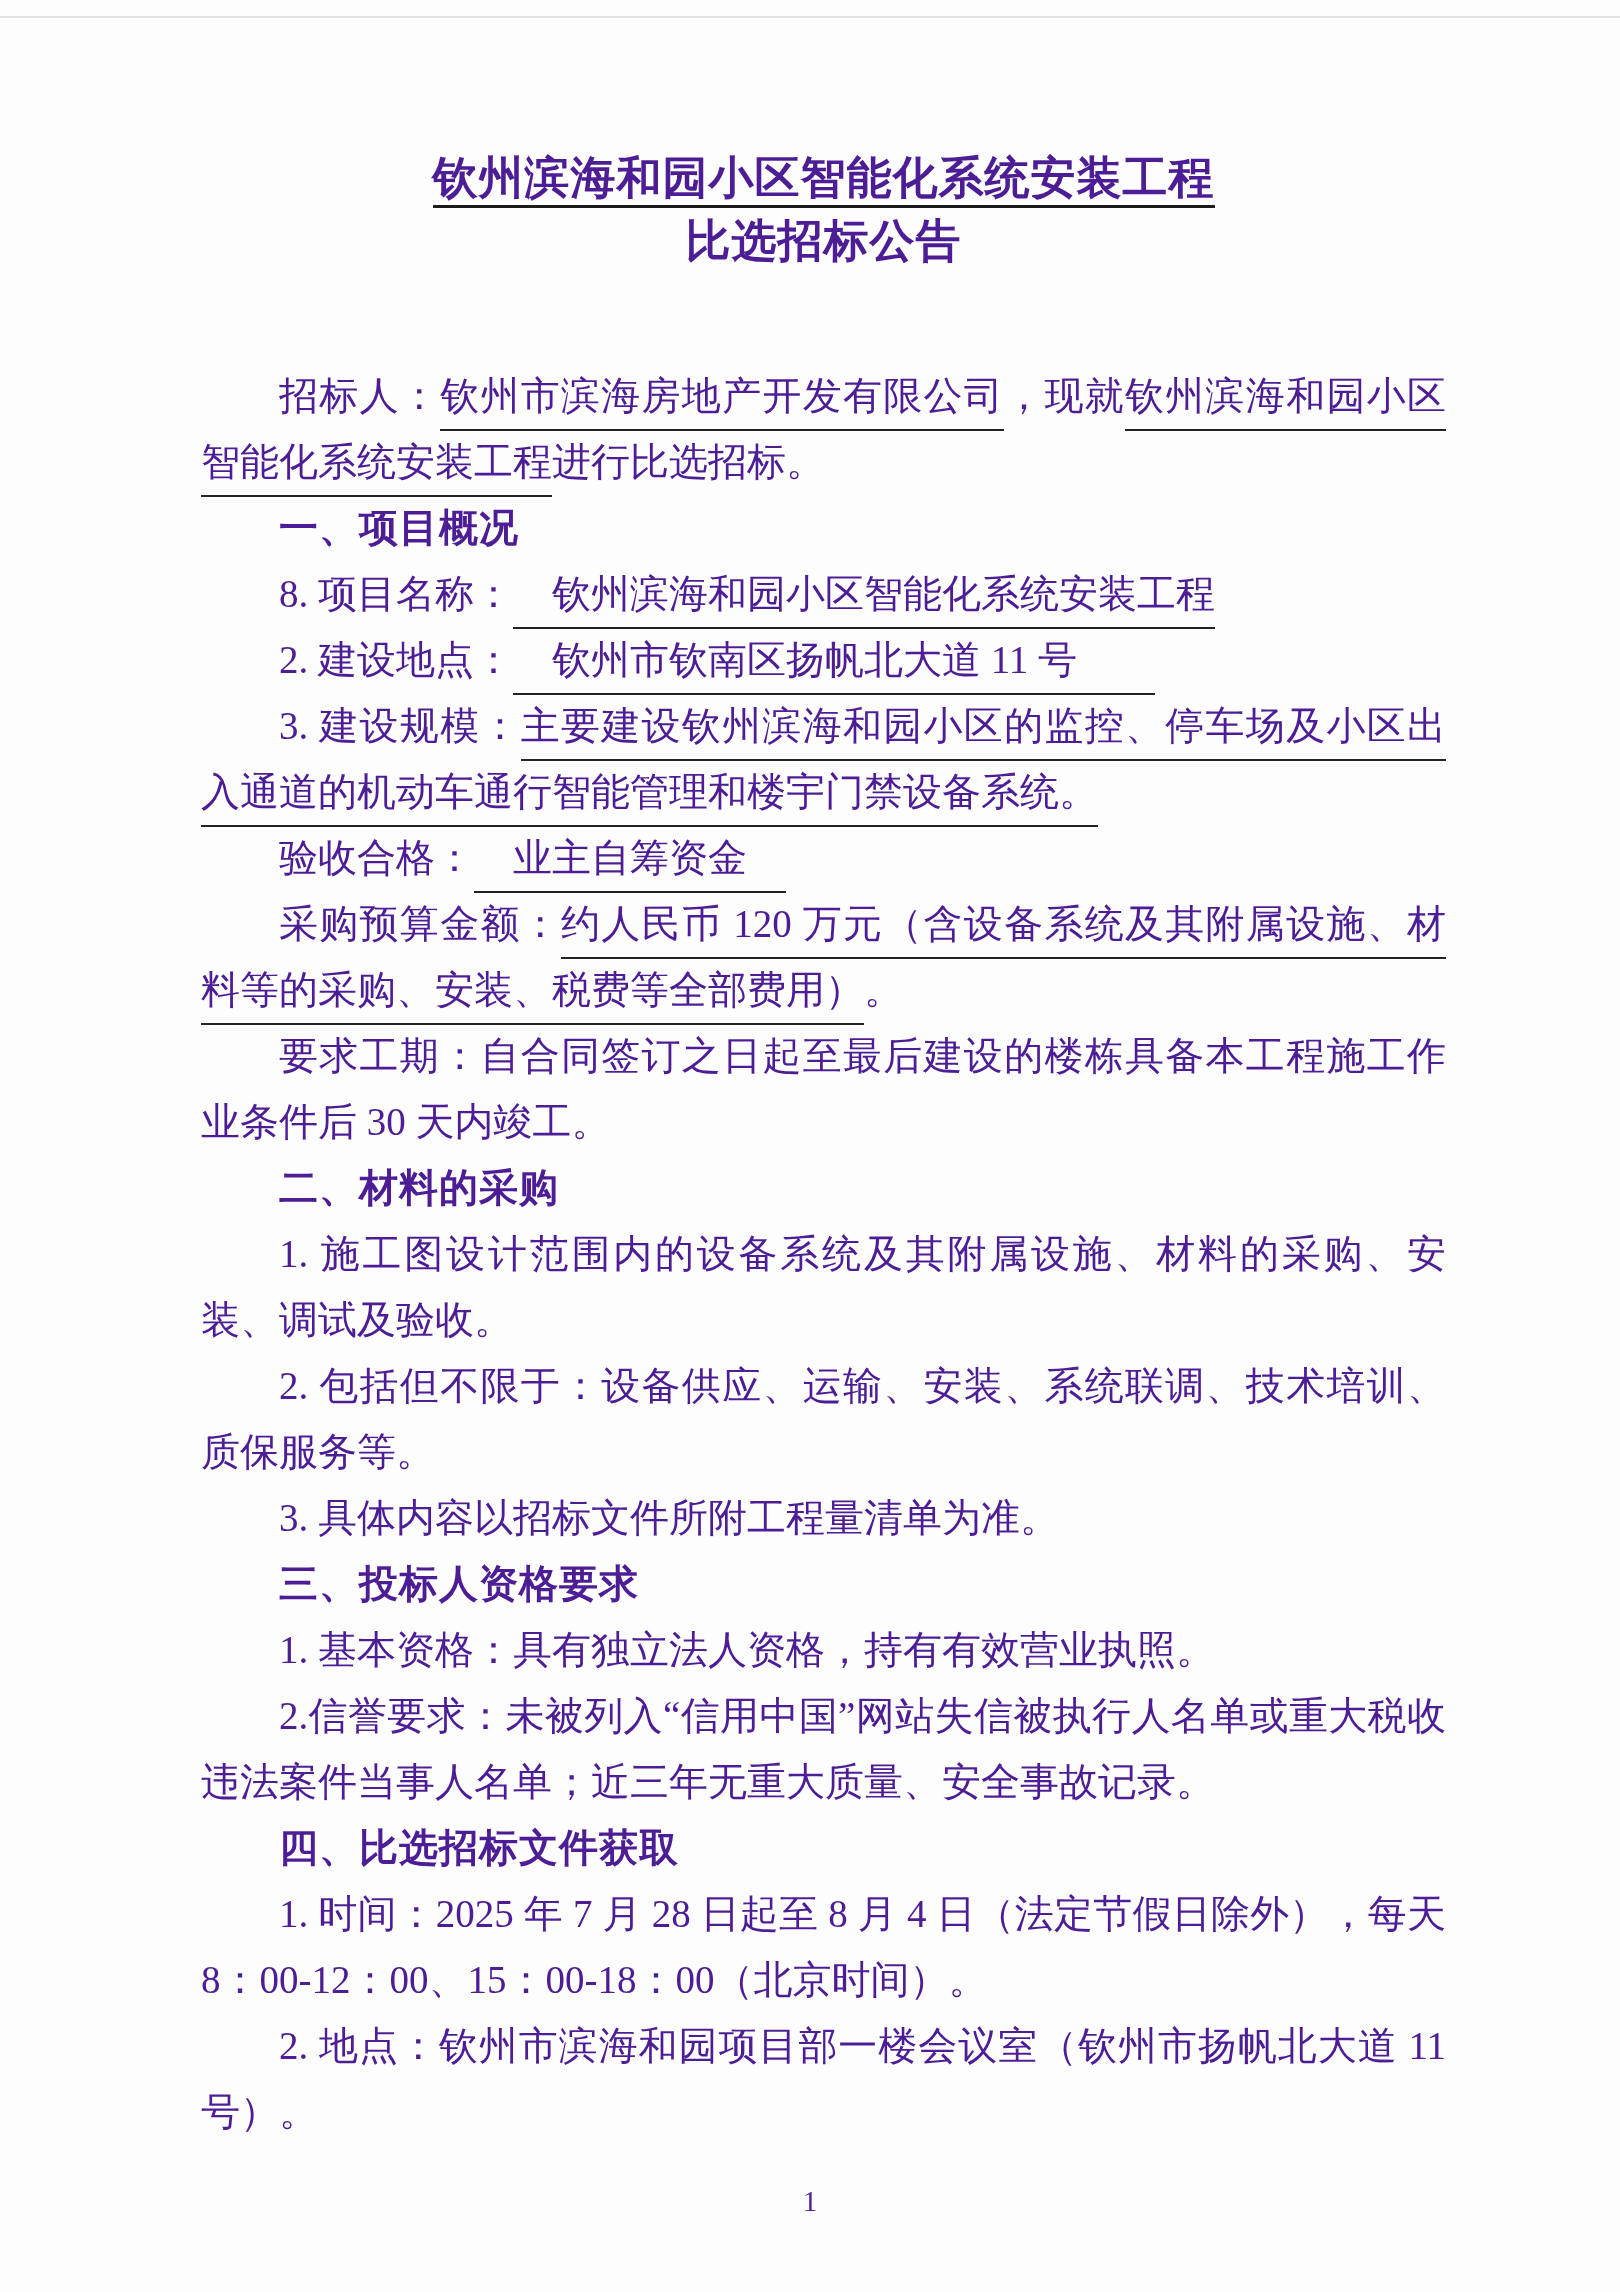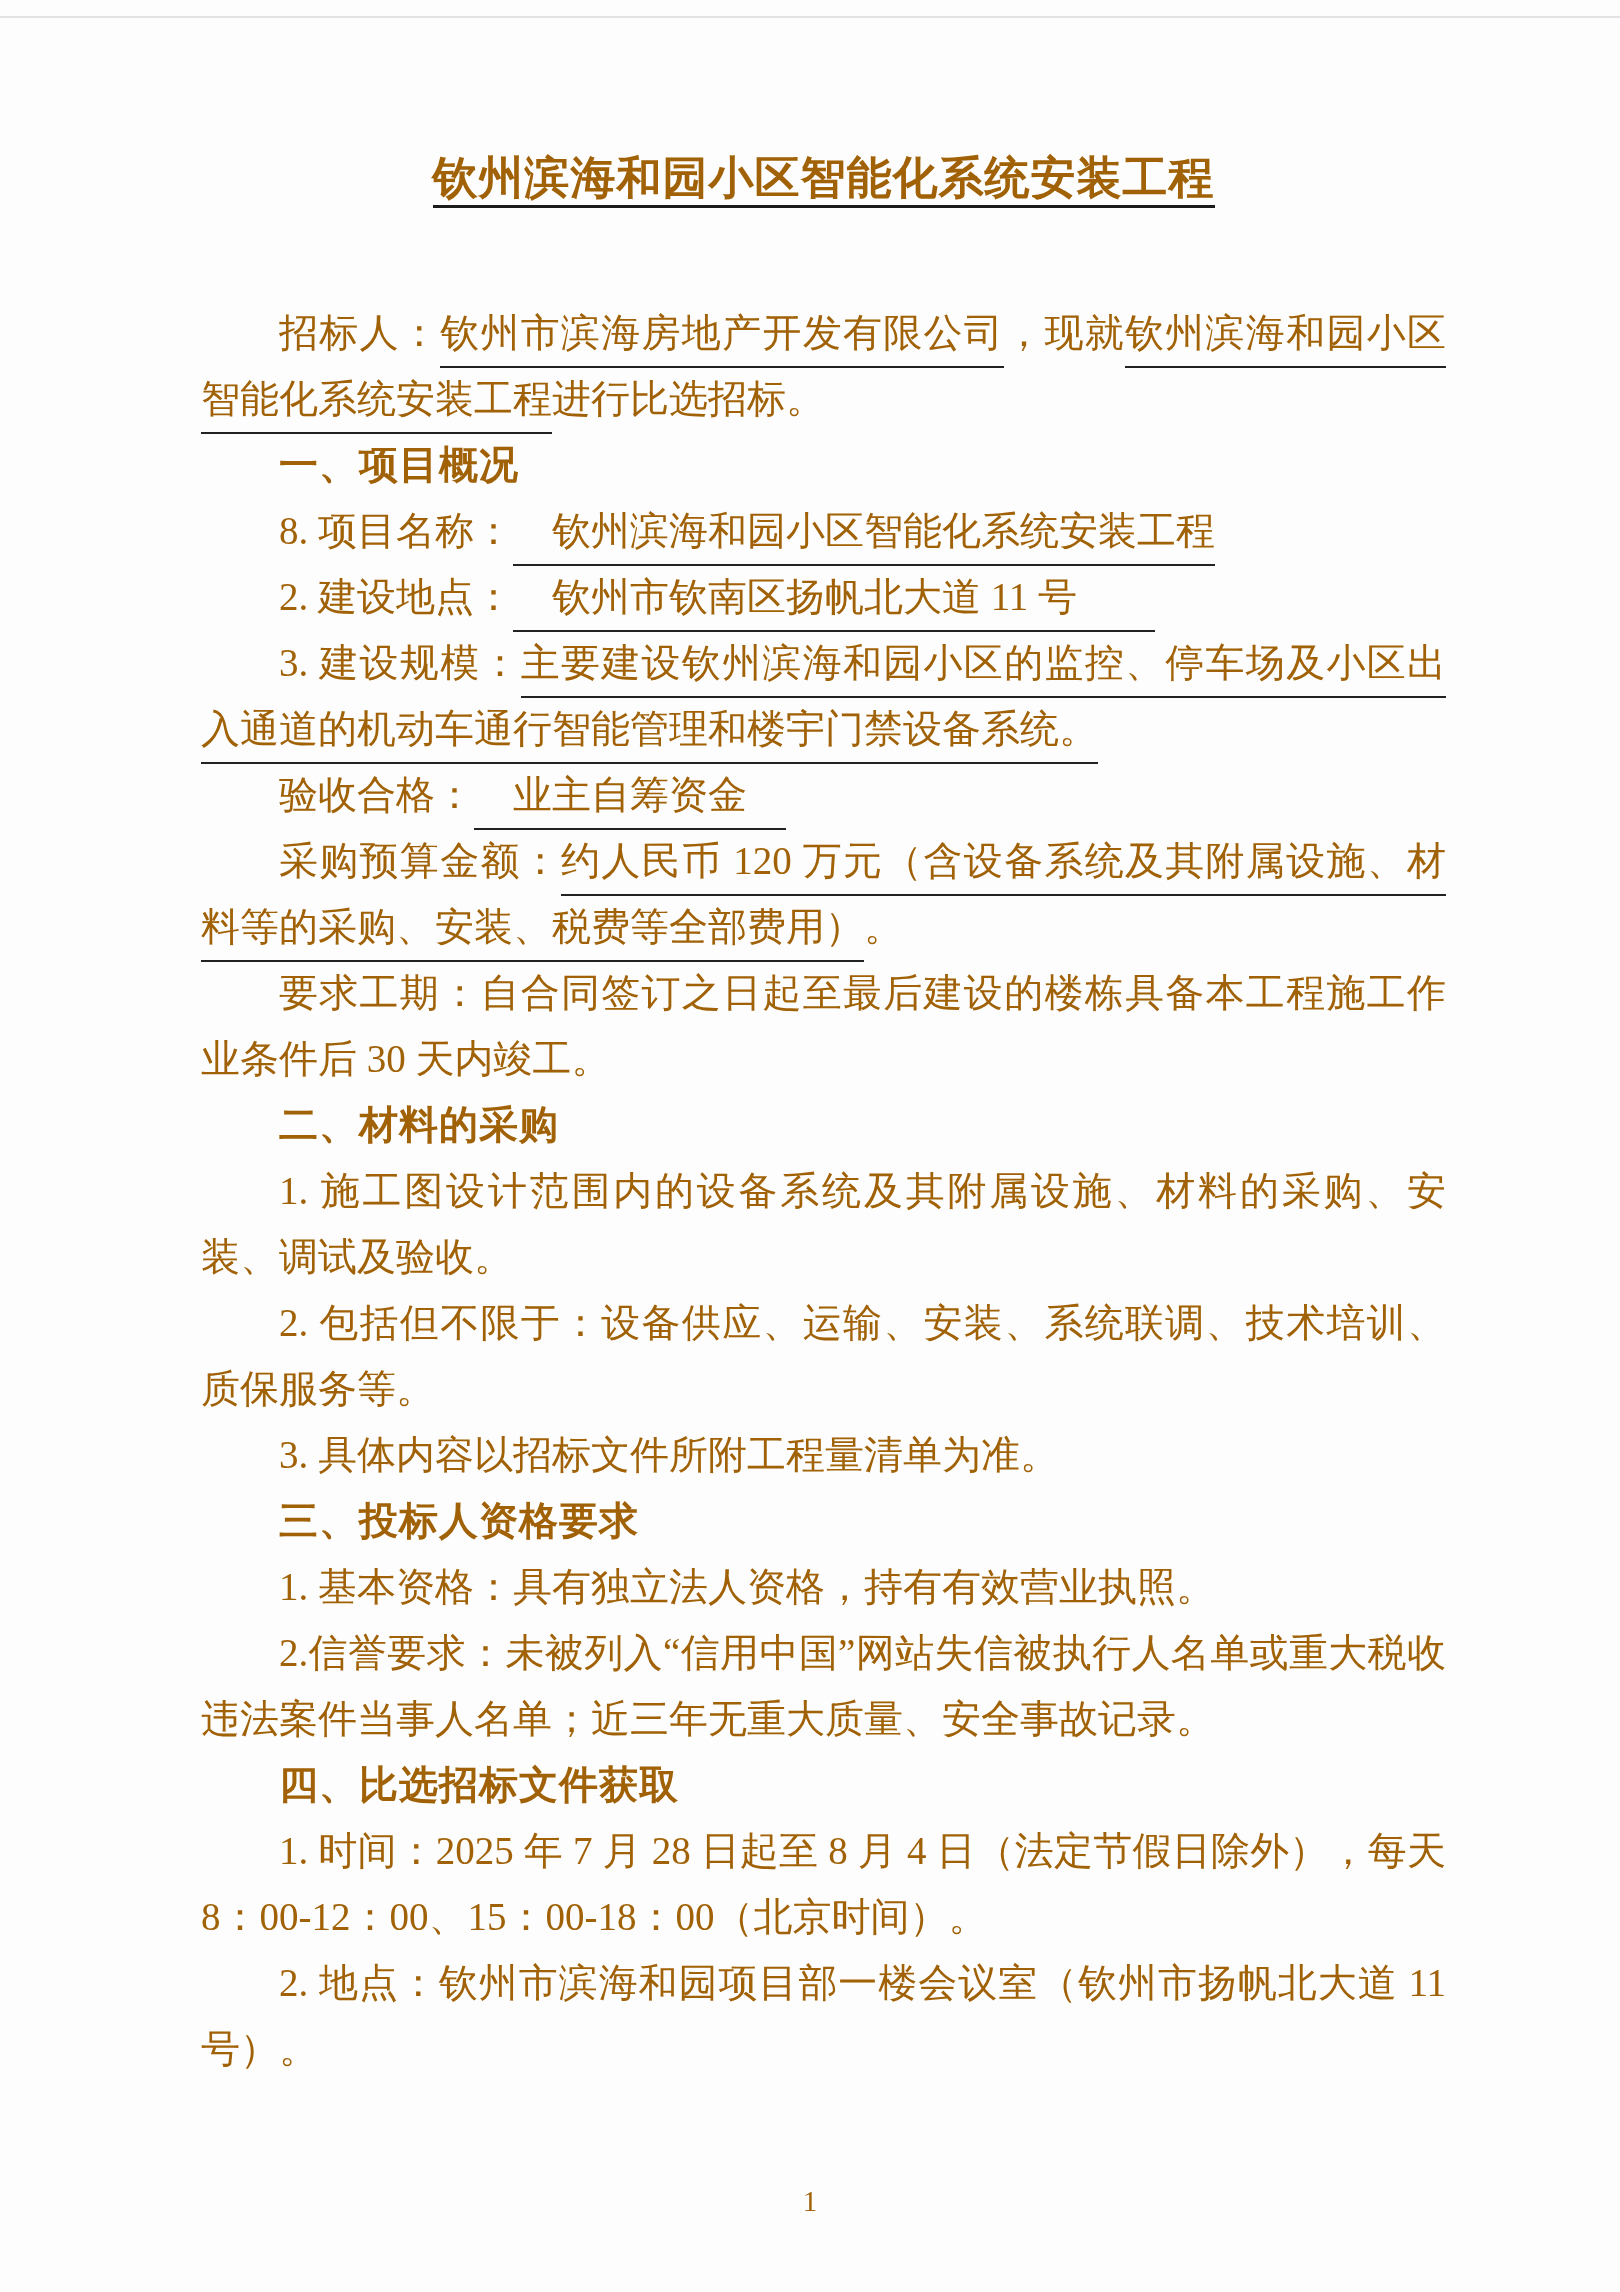--- a/index.html
+++ b/index.html
@@ -8,21 +8,21 @@
     background: #e9e9eb;
   }
   .scan-page {
     position: relative;
     width: 1620px;
     height: 2293px;
     margin: 0 auto;
     background: #fdfdfd;
     overflow: hidden;
     font-family: "Liberation Serif", "DejaVu Serif", serif;
-    color: #a16207;
+    color: #4c1d95;
     box-sizing: border-box;
     padding: 147px 174px 0 201px;
   }
   .artifact-top {
     position: absolute;
     top: 15.7px;
     left: 0;
     width: 100%;
     height: 2px;
     background: #e3e3e6;
@@ -68,20 +68,21 @@
   }
 </style>
 </head>
 <body>
 
 <div class="scan-page">
   <div class="artifact-top"></div>
 
   <div class="title-block">
     <p class="title-line"><span class="u-title">钦州滨海和园小区智能化系统安装工程</span></p>
+    <p class="title-line">比选招标公告</p>
   </div>
 
   <div class="doc-content" id="doc-content">
       <p class="body"><span>招标人：</span><span class="u">钦州市滨海房地产开发有限公司</span><span>，现就</span><span class="u">钦州滨海和园小区智能化系统安装工程</span><span>进行比选招标。</span></p>
       <p class="heading"><span>一、项目概况</span></p>
       <p class="body"><span>8. 项目名称：</span><span class="u">　钦州滨海和园小区智能化系统安装工程</span></p>
       <p class="body"><span>2. 建设地点：</span><span class="u">　钦州市钦南区扬帆北大道 11 号　　</span></p>
       <p class="body"><span>3. 建设规模：</span><span class="u">主要建设钦州滨海和园小区的监控、停车场及小区出入通道的机动车通行智能管理和楼宇门禁设备系统。</span></p>
       <p class="body"><span>验收合格：</span><span class="u">　业主自筹资金　</span></p>
       <p class="body"><span>采购预算金额：</span><span class="u">约人民币 120 万元（含设备系统及其附属设施、材料等的采购、安装、税费等全部费用）</span><span>。</span></p>

